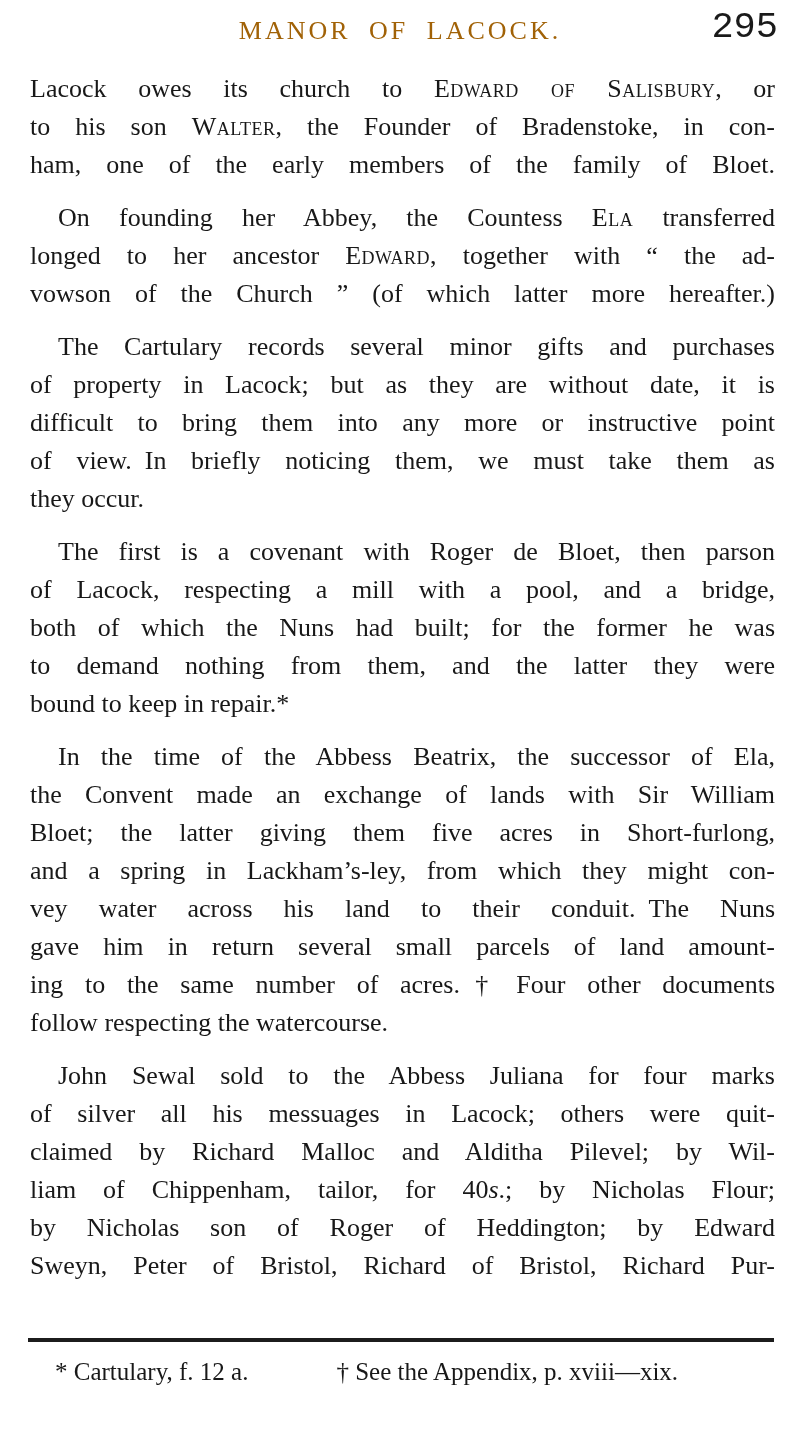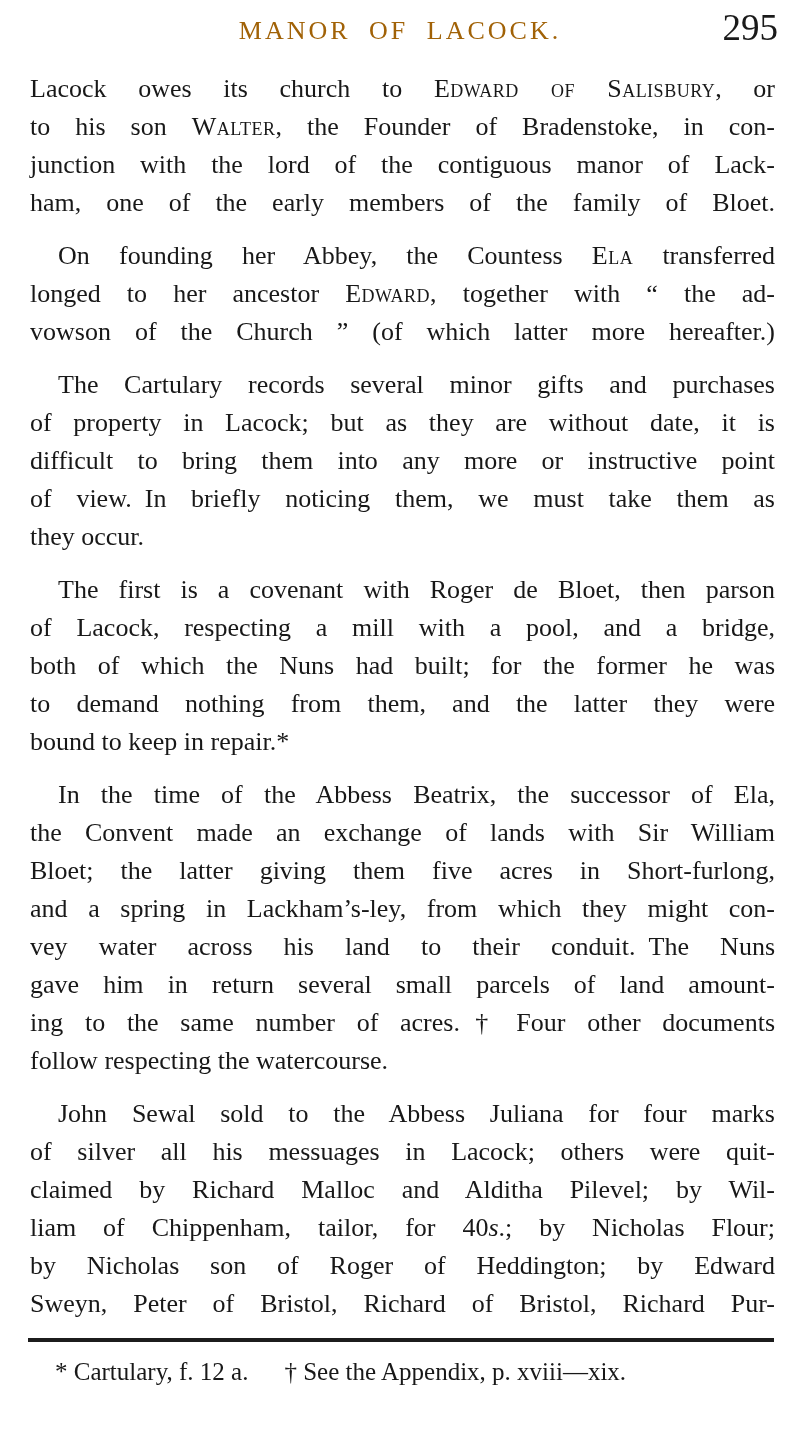--- a/index.html
+++ b/index.html
@@ -23,20 +23,21 @@
     letter-spacing: 3px;
     word-spacing: 9px;
     color: #a16207;
   }
   .page-number {
     position: absolute;
     top: 6px;
     right: 22px;
     font-size: 37px;
     color: #1a1a1a;
+    font-family: Liberation Mono, monospace;
   }
   .body-text {
     position: absolute;
     top: 70px;
     left: 30px;
     width: 745px;
     font-size: 26px;
     line-height: 38px;
     color: #181818;
   }
@@ -67,36 +68,35 @@
   }
   .footnote {
     position: absolute;
     top: 1358px;
     left: 30px;
     width: 745px;
     font-size: 25px;
     display: flex;
     padding-left: 25px;
     box-sizing: border-box;
-    gap: 36px;
+    gap: 88px;
     color: #181818;
   }
 </style>
 </head>
 <body>
 
 <div class="page">
   <div class="running-title">MANOR OF LACOCK.</div>
   <div class="page-number">295</div>
 
   <div class="body-text">
       <div class="paragraph">
         <div class="text-line justified"><span>Lacock owes its church to </span><span class="sc">Edward of Salisbury</span><span>, or</span></div>
         <div class="text-line justified"><span>to his son </span><span class="sc">Walter</span><span>, the Founder of Bradenstoke, in con-</span></div>
-        <div class="text-line justified"><span>junction with the lord of the contiguous manor of Lack-</span></div>
         <div class="text-line justified"><span>ham, one of the early members of the family of Bloet.</span></div>
       </div>
       <div class="paragraph">
         <div class="text-line justified indent"><span>On founding her Abbey, the Countess </span><span class="sc">Ela</span><span> transferred</span></div>
         <div class="text-line justified"><span>longed to her ancestor </span><span class="sc">Edward</span><span>, together with “ the ad-</span></div>
         <div class="text-line justified"><span>vowson of the Church ” (of which latter more hereafter.)</span></div>
       </div>
       <div class="paragraph">
         <div class="text-line justified indent"><span>The Cartulary records several minor gifts and purchases</span></div>
         <div class="text-line justified"><span>of property in Lacock; but as they are without date, it is</span></div>

